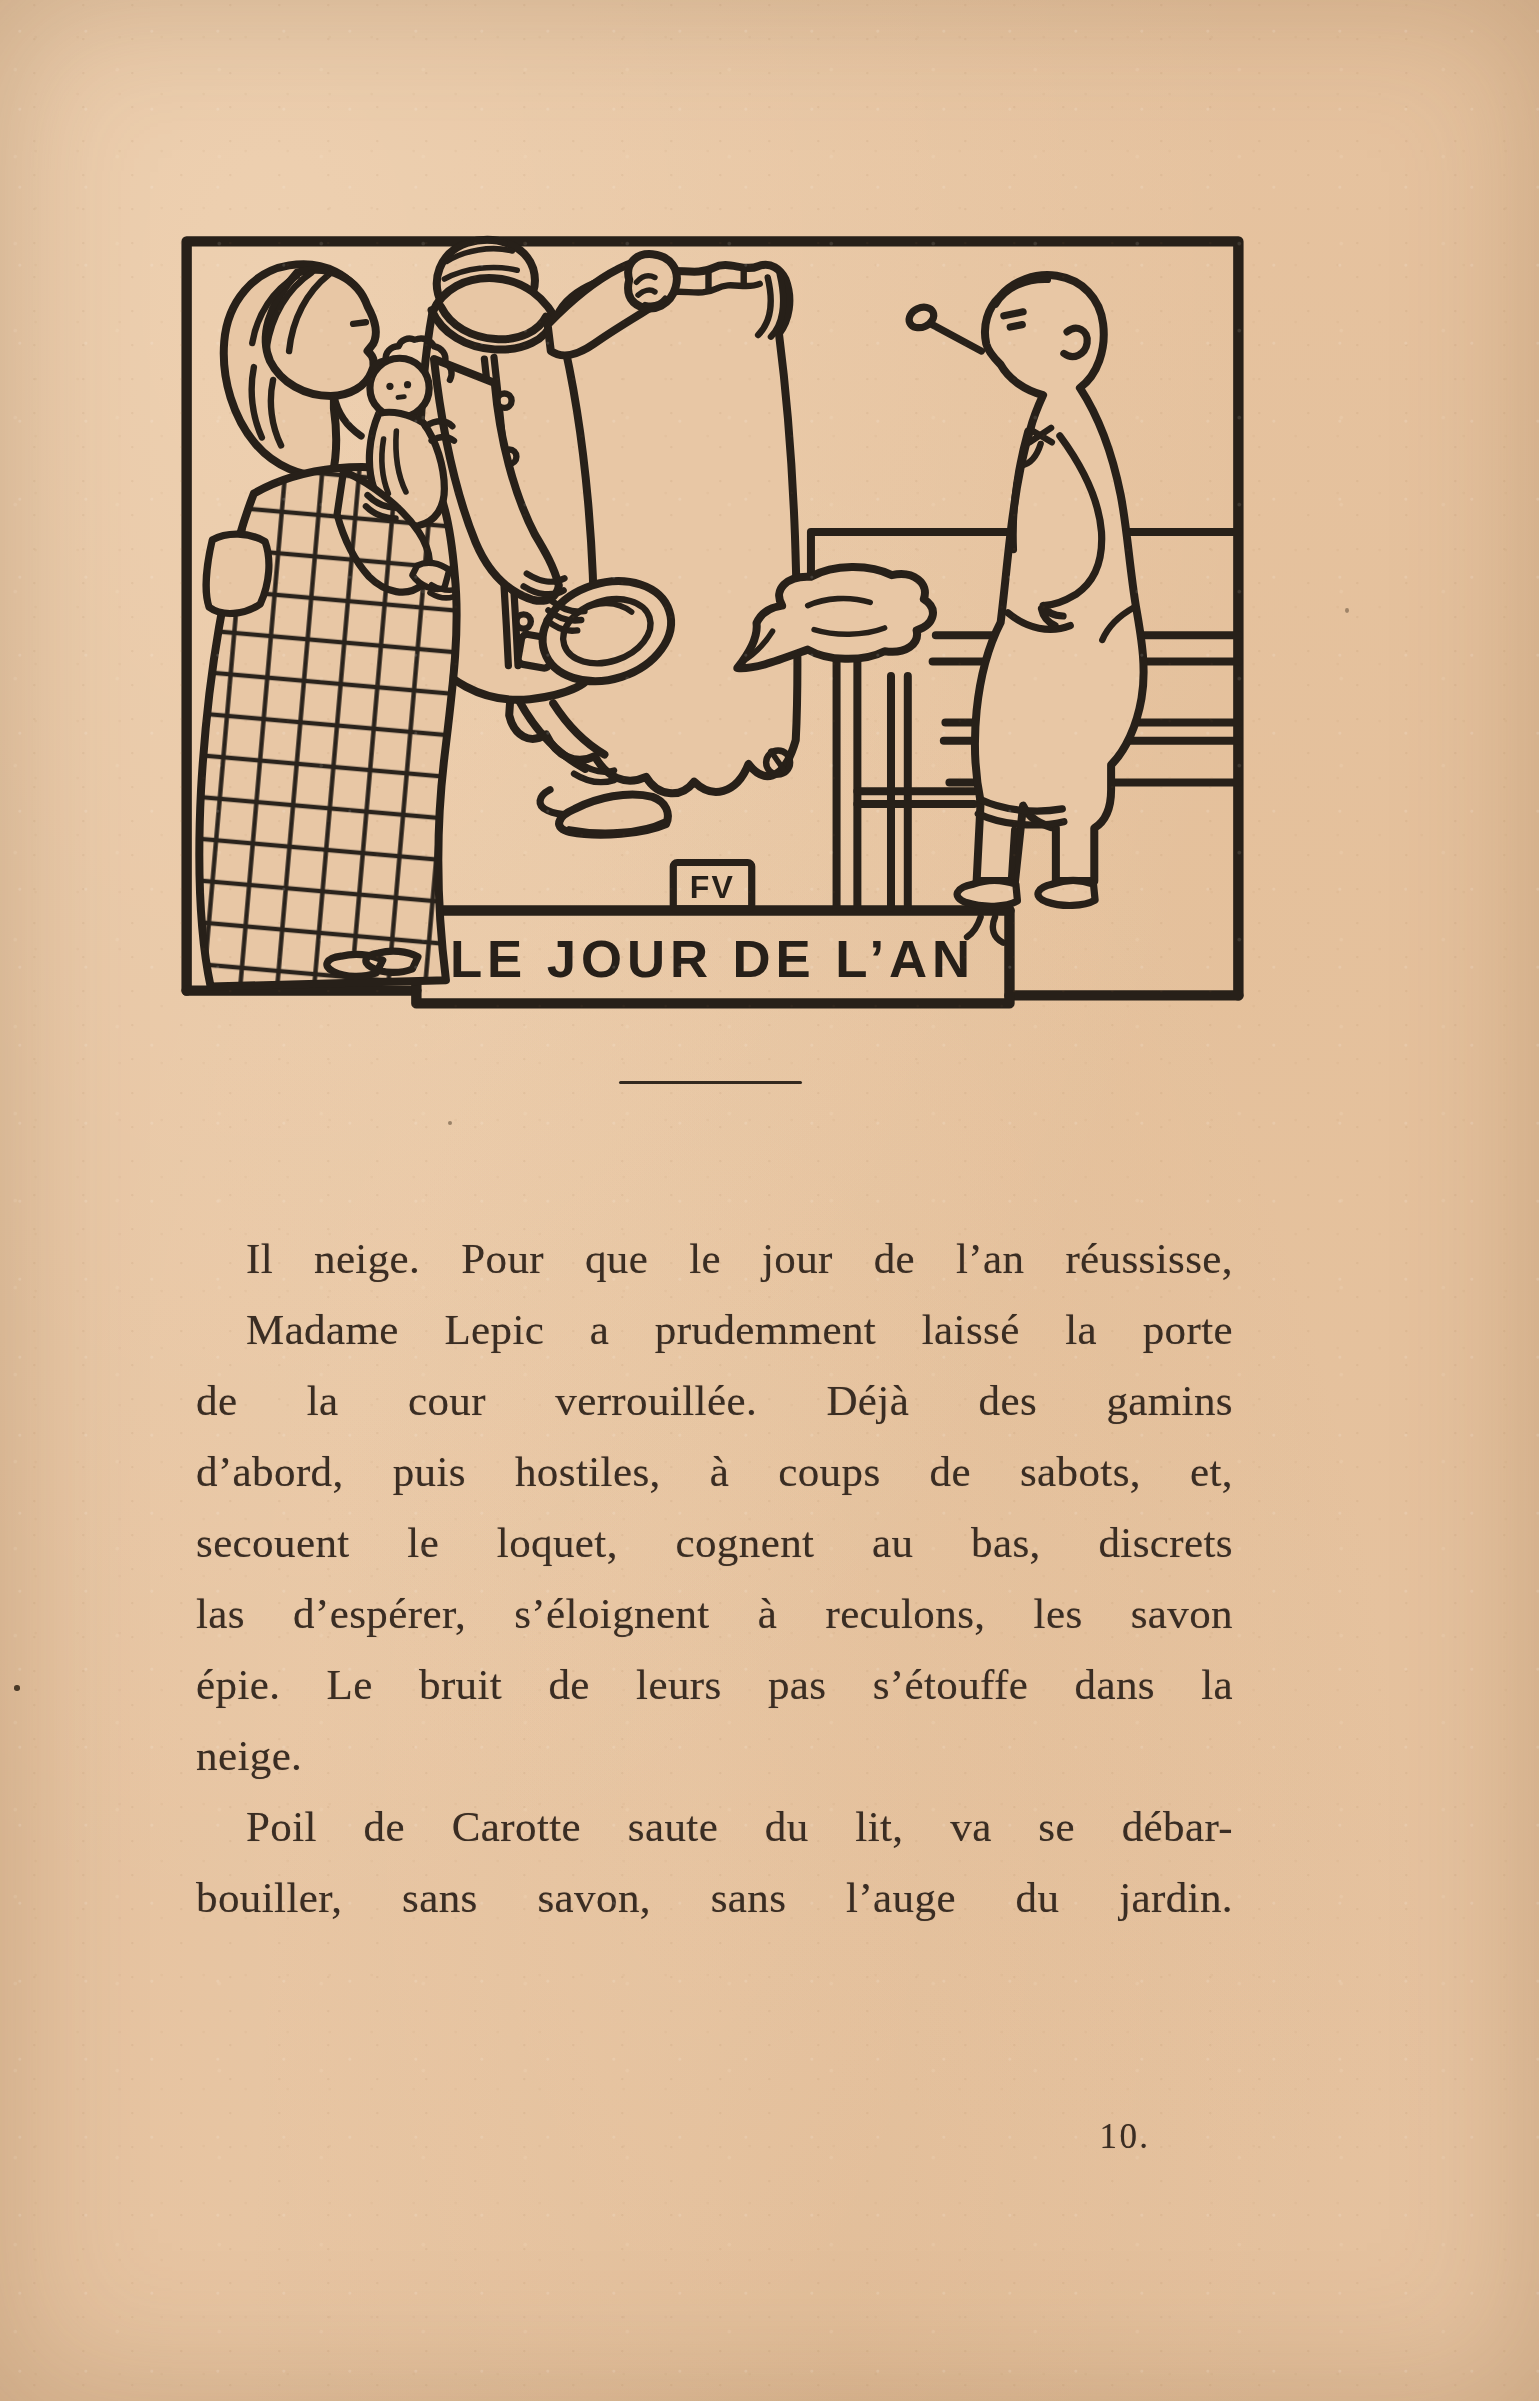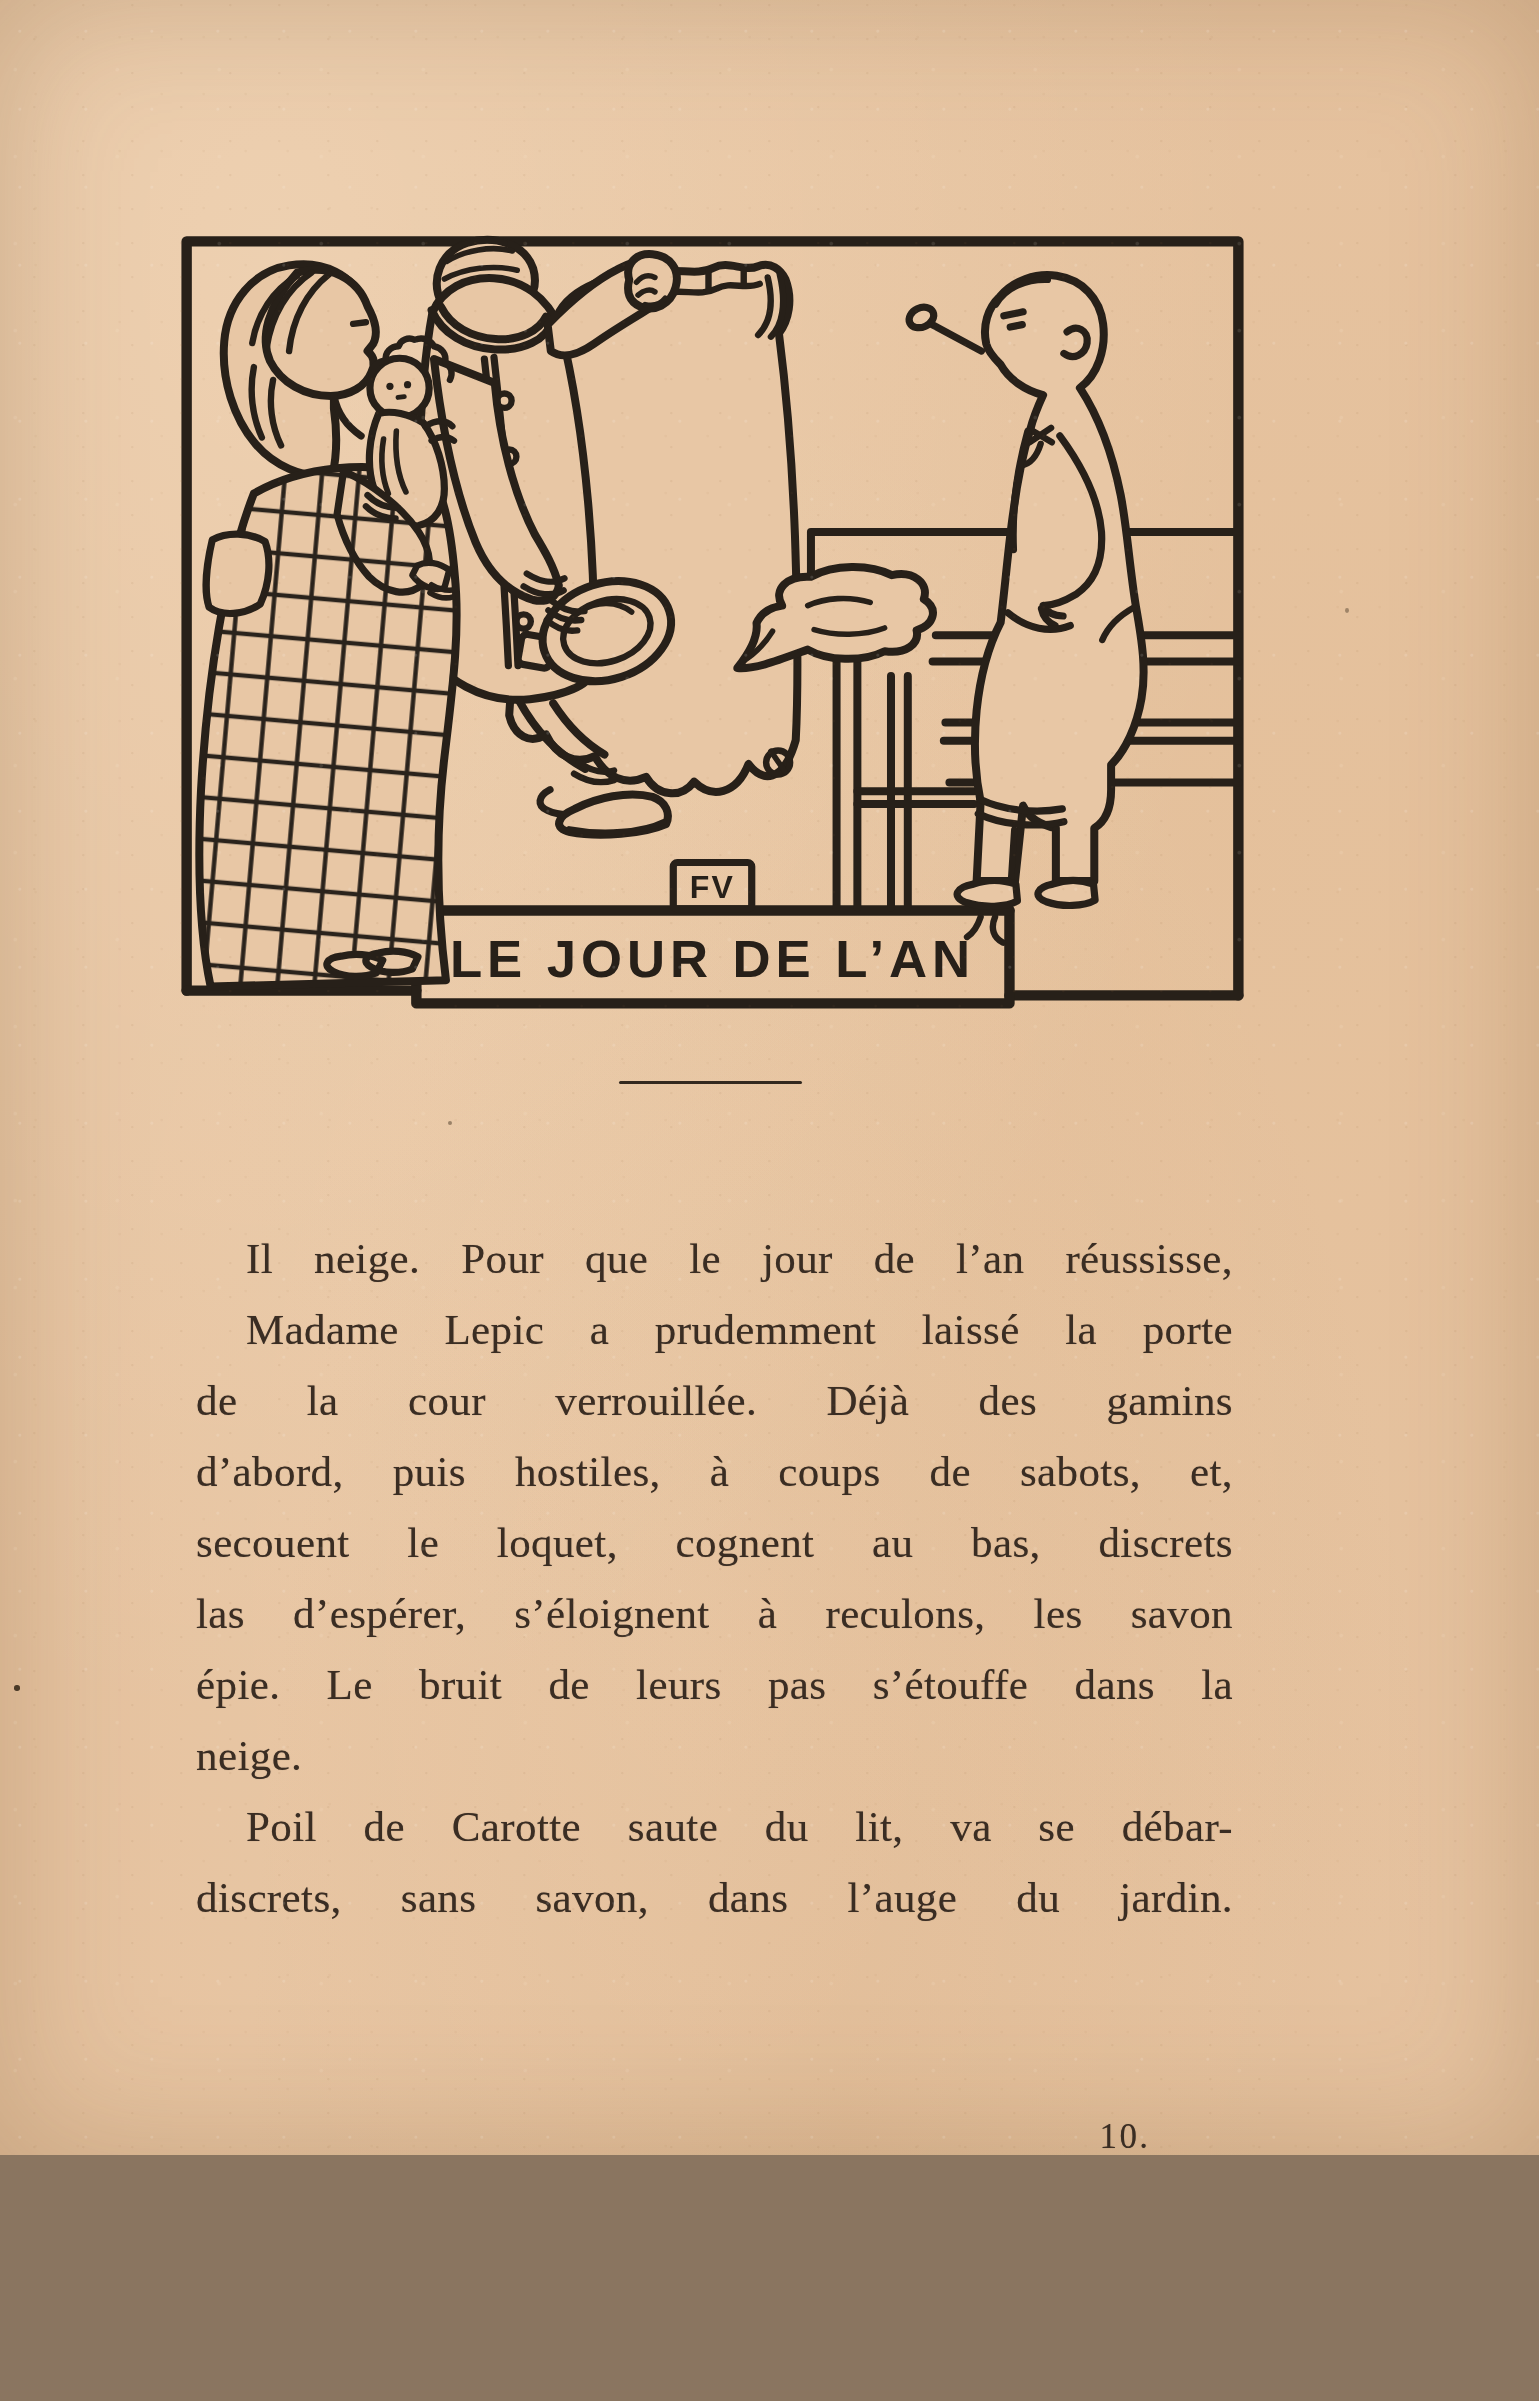--- a/index.html
+++ b/index.html
@@ -1,18 +1,18 @@
 <!DOCTYPE html>
 <html style="font-size:12.8px"><head>
 <meta charset="utf-8">
 <style>
   html,body{margin:0;padding:0;background:#8a7560;}
   #page{
     position:relative;
-    width:1539px;height:2155px;
+    width:1539px;height:2401px;
     background-color:#e6c3a0;
     background-image:
       radial-gradient(ellipse at 18% 12%, rgba(255,238,214,.30), transparent 55%),
       radial-gradient(ellipse at 80% 40%, rgba(224,185,142,.25), transparent 60%),
       radial-gradient(ellipse at 45% 75%, rgba(255,232,204,.18), transparent 55%),
       radial-gradient(ellipse at 55% 98%, rgba(205,160,116,.28), transparent 50%);
     box-shadow: inset 0 0 144px rgba(120,82,44,.28);
     overflow:hidden;
     font-family:"Liberation Serif", serif;
   }
@@ -190,19 +190,19 @@
   <div id="body-text">
     <div class="line just indent">Il neige. Pour que le jour de l’an réussisse,</div>
     <div class="line just indent">Madame Lepic a prudemment laissé la porte</div>
     <div class="line just">de la cour verrouillée. Déjà des gamins</div>
     <div class="line just">d’abord, puis hostiles, à coups de sabots, et,</div>
     <div class="line just">secouent le loquet, cognent au bas, discrets</div>
     <div class="line just">las d’espérer, s’éloignent à reculons, les savon</div>
     <div class="line just">épie. Le bruit de leurs pas s’étouffe dans la</div>
     <div class="line left">neige.</div>
     <div class="line just indent">Poil de Carotte saute du lit, va se débar-</div>
-    <div class="line just">discrets, sans savon, dans l’auge du jardin.</div>
+    <div class="line just">bouiller, sans savon, sans l’auge du jardin.</div>
   </div>
 
   <div id="page-number">10.</div>
 
 </div>
 
 
 </body></html>

